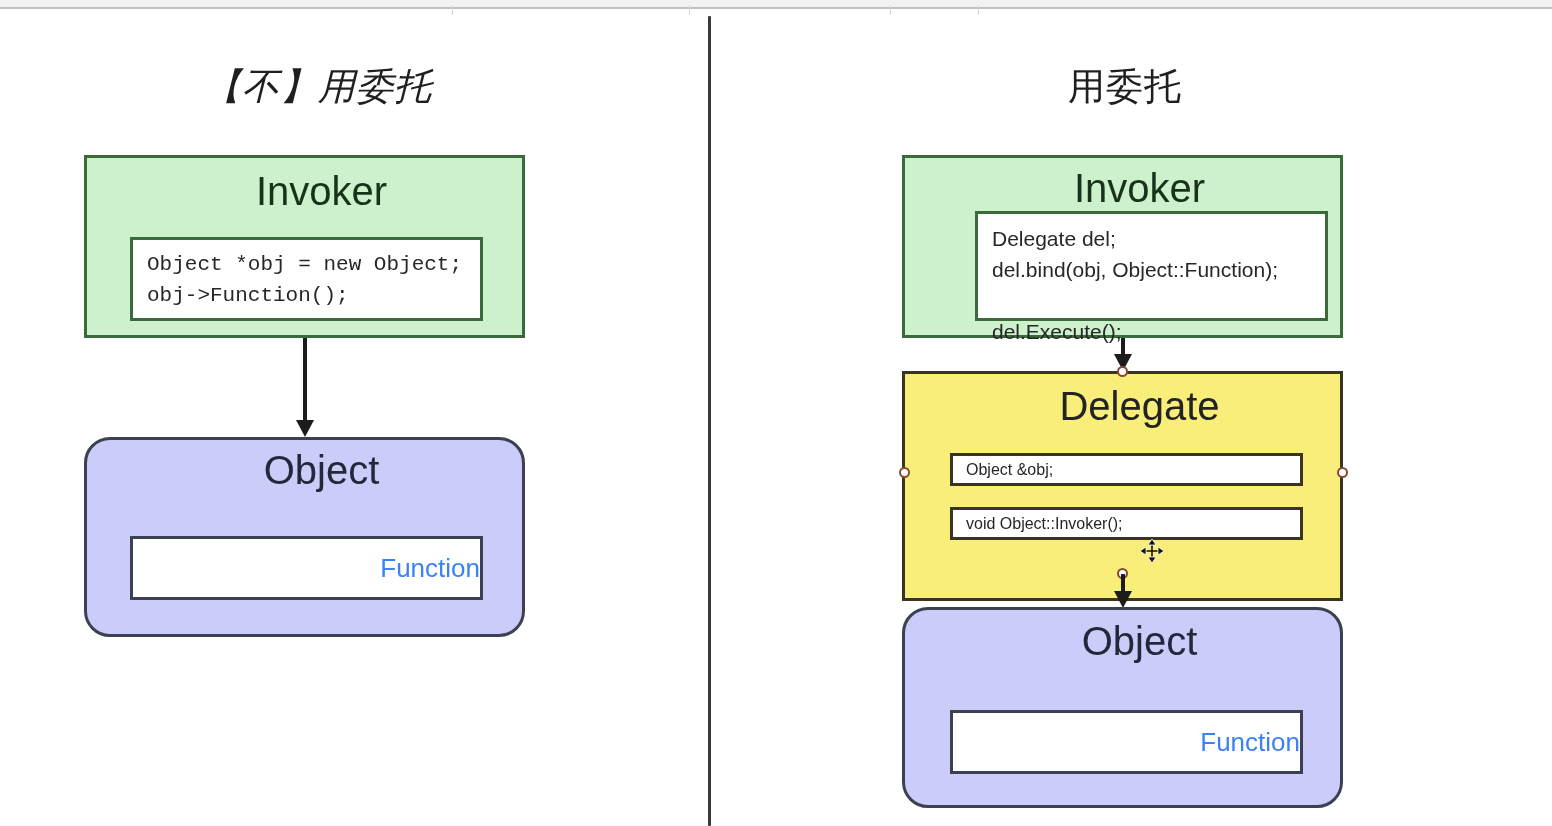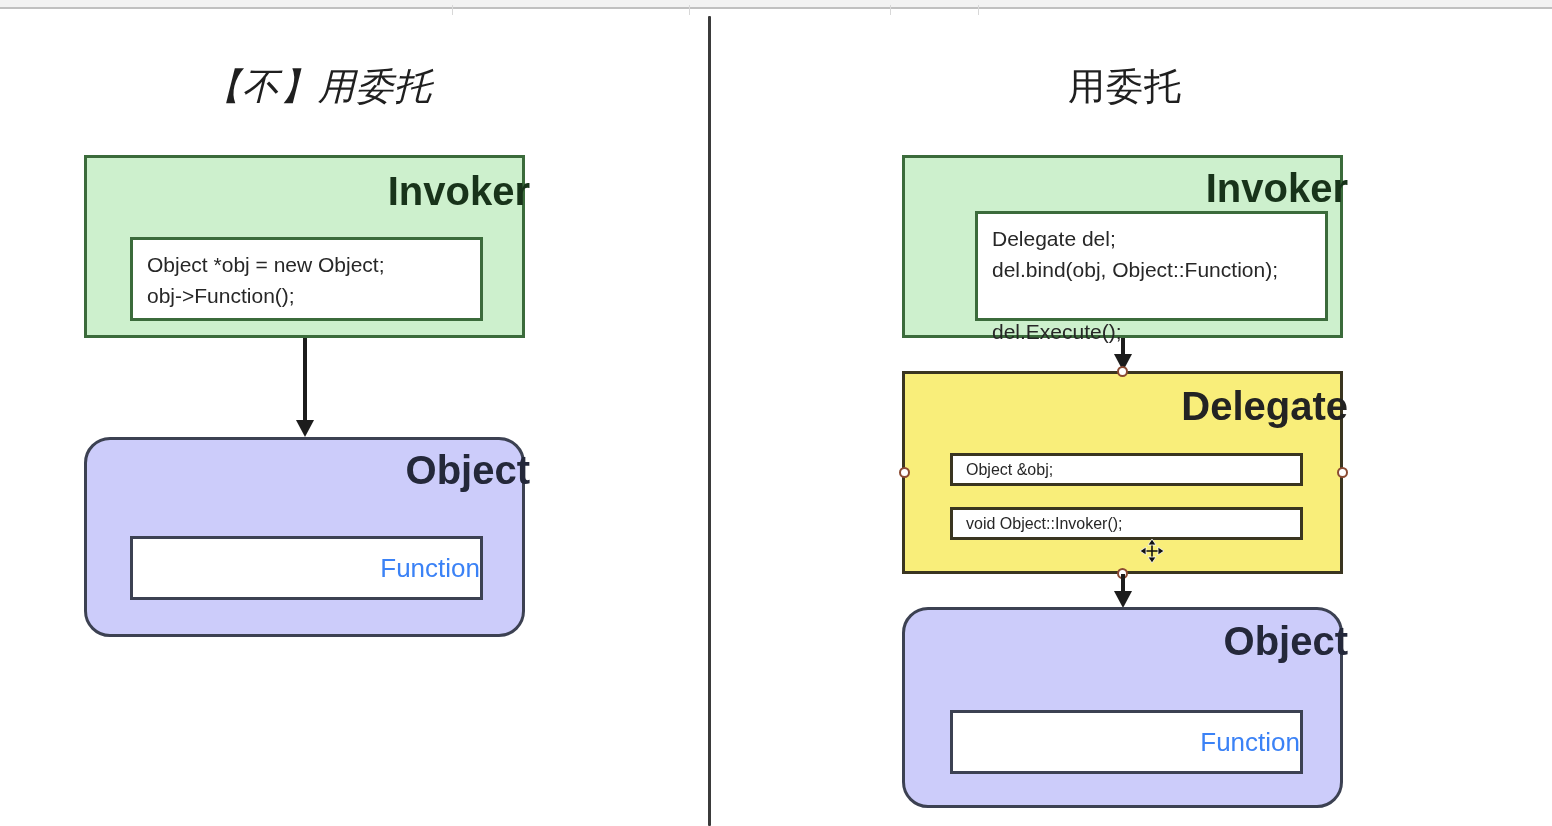--- a/index.html
+++ b/index.html
@@ -60,25 +60,25 @@
 
   
   .node {
     position: absolute;
     box-sizing: border-box;
     border-style: solid;
     border-width: 3px;
   }
   .node .node-title {
     position: absolute;
-    left: 8px;
+    left: 17px;
     width: 100%;
-    text-align: right;
+    text-align: center;
     font-size: 40px;
-    font-weight: 700;
+    font-weight: 400;
     line-height: 1;
     color: #1f1f1f;
     white-space: nowrap;
   }
 
   .node-invoker {
     background: #cdf0cd;
     border-color: #3b6b3b;
   }
   .node-invoker .node-title { color: #18331a; }
@@ -181,21 +181,21 @@
   <div class="chrome-sep" style="left:689px;"></div>
   <div class="chrome-sep" style="left:890px;"></div>
   <div class="chrome-sep" style="left:978px;"></div>
 
   <div class="divider" style="left:708px; top:16px; height:810px;"></div>
 
   <div class="panel-title" style="left:204px; top:68px;font-style:italic;">【不】用委托</div>
 
   <div class="node node-invoker" style="left:84px; top:155px; width:441px; height:183px;">
     <div class="node-title" style="top:13px;">Invoker</div>
-    <div class="slot" style="left:43px; top:79px; width:353px; height:84px;">
+    <div class="slot" style="left:43px; top:79px; width:353px; height:84px;font-family:Liberation Mono, monospace;">
       <div class="slot-code">Object *obj = new Object;
 obj-&gt;Function();</div>
     </div>
   </div>
 
   <div class="connector" style="left:303px; top:338px; height:99px;">
     <div class="shaft" style="height:82px;"></div>
     <div class="head" style="top:82px;"></div>
   </div>
 
@@ -216,21 +216,21 @@
 
 del.Execute();</div>
     </div>
   </div>
 
   <div class="connector" style="left:1121px; top:338px; height:33px;">
     <div class="shaft" style="height:16px;"></div>
     <div class="head" style="top:16px;"></div>
   </div>
 
-  <div class="node node-delegate" style="left:902px; top:371px; width:441px; height:203px;padding-left:36px;">
+  <div class="node node-delegate" style="left:902px; top:371px; width:441px; height:230px;padding-left:36px;">
     <div class="node-title" style="top:12px;">Delegate</div>
     <div class="slot slot-dark" style="left:45px; top:79px; width:353px; height:33px;">
       <div class="slot-oneline">Object &amp;obj;</div>
     </div>
     <div class="slot slot-dark" style="left:45px; top:133px; width:353px; height:33px;">
       <div class="slot-oneline">void Object::Invoker();</div>
     </div>
   </div>
 
   <div class="handle" style="left:1117px; top:366px;"></div>

